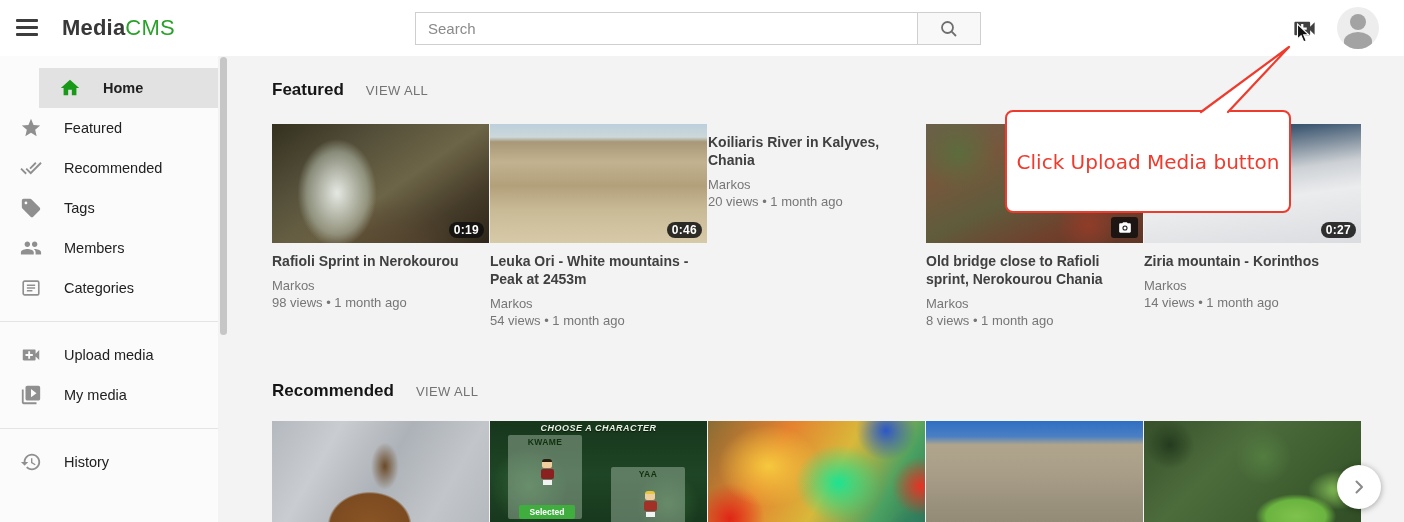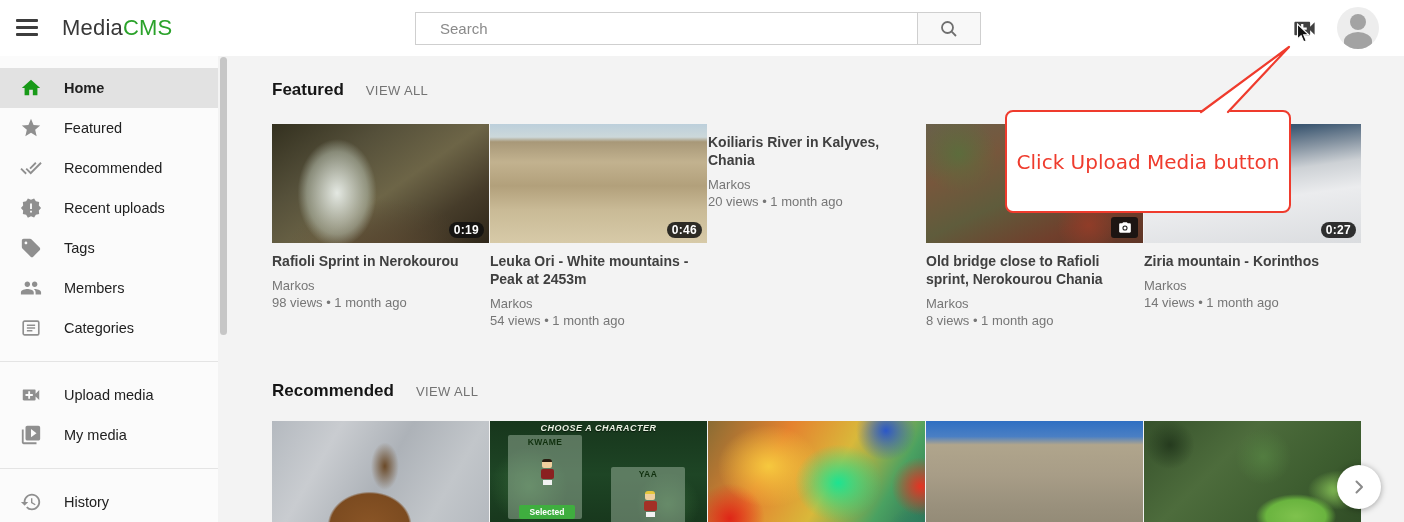--- a/index.html
+++ b/index.html
@@ -5,40 +5,40 @@
   * { margin:0; padding:0; box-sizing:border-box; }
   html,body { width:1404px; height:522px; overflow:hidden; background:#f3f3f3;
               font-family:"Liberation Sans", sans-serif; }
   .stage { position:relative; width:1404px; height:522px; background:#f3f3f3; overflow:hidden; }
 
   
   .header { position:absolute; left:0; top:0; width:1404px; height:56px; background:#ffffff; z-index:10; }
   .hamburger { position:absolute; left:16px; top:19px; width:24px; height:18px; cursor:pointer; }
   .hamburger span { display:block; width:22px; height:2.6px; background:#3d3d3d; margin-bottom:4.4px; border-radius:1px; }
   .logo { position:absolute; left:62px; top:15px; font-size:22px; font-weight:500; letter-spacing:0.2px; cursor:pointer; }
-  .logo .lm { color:#383838; }
+  .logo .lm { color:#383838;font-weight:bold; }
   .logo .lc { color:#2aa22a;margin-top:11px; }
   .searchwrap { position:absolute; left:415px; top:12px; width:566px; height:33px; display:flex; }
   .searchinput { flex:1; height:33px; border:1px solid #cfcfcf; border-right:none; background:#fff;
-                 padding:0 24px; font-size:15px; color:#333; outline:none; font-family:"Liberation Sans",sans-serif; }
+                 padding:0 12px; font-size:15px; color:#333; outline:none; font-family:"Liberation Sans",sans-serif; }
   .searchinput::placeholder { color:#8a8a8a; }
   .searchbtn { width:64px; height:33px; border:1px solid #cfcfcf; background:#f8f8f8; display:flex;
                align-items:center; justify-content:center; cursor:pointer; }
   .hdr-upload { position:absolute; left:1291px; top:15px; width:27px; height:27px; cursor:pointer; }
   .avatar { position:absolute; left:1337px; top:7px; width:42px; height:42px; border-radius:50%;
             background:#ededed; overflow:hidden; cursor:pointer; }
   .avatar .head { position:absolute; left:13px; top:7px; width:16px; height:16px; border-radius:50%; background:#a3a3a3; }
   .avatar .bust { position:absolute; left:7px; top:25px; width:28px; height:18px; border-radius:50% 50% 0 0; background:#a3a3a3; }
 
   
   .sidebar { position:absolute; left:0; top:56px; width:218px; height:466px; background:#fbfbfb; z-index:5; }
   .nav-item { position:relative; height:40px; display:flex; align-items:center; padding-left:20px; cursor:pointer; }
   .nav-item .ic { width:22px; height:22px; flex:0 0 22px; display:flex; align-items:center; justify-content:center; }
   .nav-item .lbl { margin-left:22px; font-size:14.5px; color:#212121; }
-  .nav-item.active { background:#e2e2e2; }
+  .nav-item.active { background:#e2e2e2;margin-left:39px; }
   .nav-item.active .lbl { font-weight:bold; }
   .nav-group-top { padding-top:12px; }
   .nav-divider { height:1px; background:#e4e4e4; margin:13px 0; }
   .scrollbar-thumb { position:absolute; left:220px; top:57px; width:7px; height:278px; border-radius:4px;
                      background:#c6c6c6; z-index:6; cursor:pointer; }
 
   
   .section-head { position:absolute; display:flex; align-items:baseline; z-index:2; }
   .section-title { font-size:17px; font-weight:bold; color:#151515; }
   .view-all { margin-left:22px; font-size:13px; color:#737373; letter-spacing:0.4px; cursor:pointer; }
@@ -142,28 +142,20 @@
         <span class="ic">
           <svg width="22" height="22" viewBox="0 0 24 24">
               <path fill="#8f8f8f" d="M18 7l-1.41-1.41-6.34 6.34 1.41 1.41L18 7zm4.24-1.41L11.66 16.17 7.48 12l-1.41 1.41L11.66 19l12-12-1.42-1.41zM.41 13.41L6 19l1.41-1.41L1.83 12 .41 13.41z"></path>
             </svg>
         </span>
         <span class="lbl">Recommended</span>
       </div>
       <div class="nav-item">
         <span class="ic">
           <svg width="22" height="22" viewBox="0 0 24 24">
-              <path fill="#8f8f8f" d="M23 12l-2.44-2.79.34-3.69-3.61-.82-1.89-3.2L12 2.96 8.6 1.5 6.71 4.69 3.1 5.5l.34 3.7L1 12l2.44 2.79-.34 3.7 3.61.82L8.6 22.5l3.4-1.47 3.4 1.46 1.89-3.19 3.61-.82-.34-3.69L23 12zm-10 5h-2v-2h2v2zm0-4h-2V7h2v6z"></path>
-            </svg>
-        </span>
-        <span class="lbl">Recent uploads</span>
-      </div>
-      <div class="nav-item">
-        <span class="ic">
-          <svg width="22" height="22" viewBox="0 0 24 24">
               <path fill="#8f8f8f" d="M21.41 11.58l-9-9C12.05 2.22 11.55 2 11 2H4c-1.1 0-2 .9-2 2v7c0 .55.22 1.05.59 1.42l9 9c.36.36.86.58 1.41.58.55 0 1.05-.22 1.41-.59l7-7c.37-.36.59-.86.59-1.41 0-.55-.23-1.06-.59-1.42zM6.5 8C5.67 8 5 7.33 5 6.5S5.67 5 6.5 5 8 5.67 8 6.5 7.33 8 6.5 8z"></path>
             </svg>
         </span>
         <span class="lbl">Tags</span>
       </div>
       <div class="nav-item">
         <span class="ic">
           <svg width="22" height="22" viewBox="0 0 24 24">
               <path fill="#8f8f8f" d="M16 11c1.66 0 2.99-1.34 2.99-3S17.66 5 16 5s-3 1.34-3 3 1.34 3 3 3zm-8 0c1.66 0 2.99-1.34 2.99-3S9.66 5 8 5 5 6.34 5 8s1.34 3 3 3zm0 2c-2.33 0-7 1.17-7 3.5V19h14v-2.5C15 14.17 10.33 13 8 13zm8 0c-.29 0-.62.02-.97.05 1.16.84 1.97 1.97 1.97 3.45V19h6v-2.5c0-2.33-4.67-3.5-7-3.5z"></path>
             </svg>

